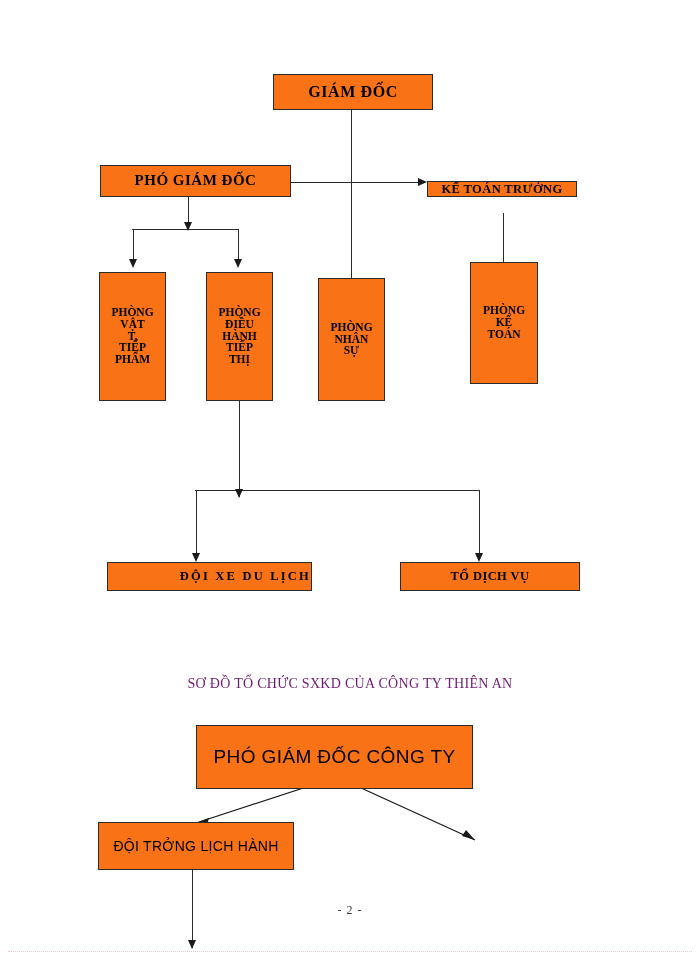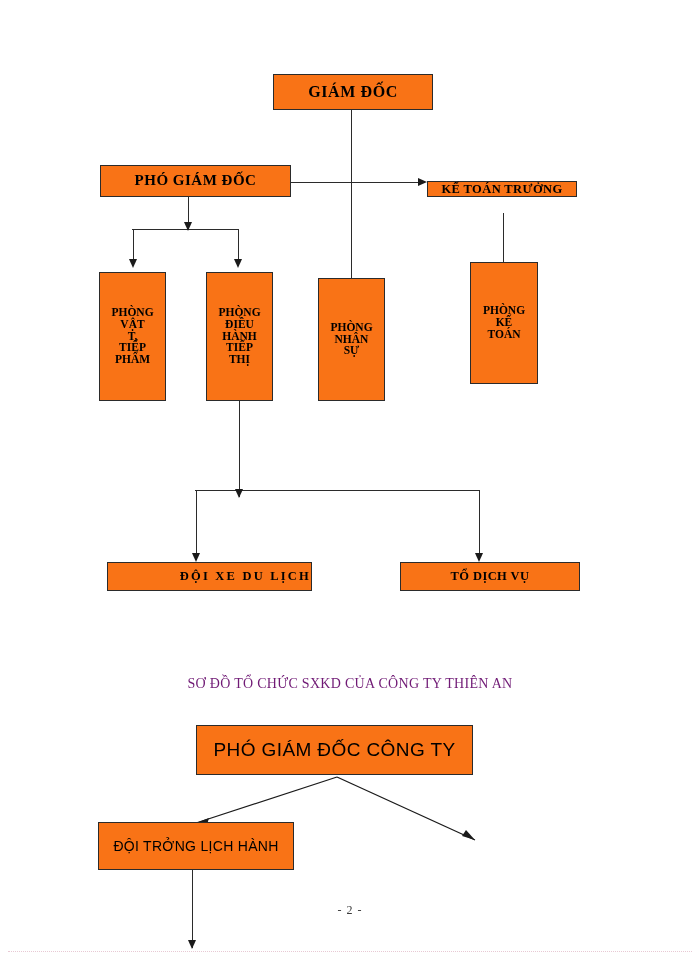--- a/index.html
+++ b/index.html
@@ -77,21 +77,21 @@
   }
   #box-doixe {
     left: 107px; top: 562px; width: 205px; height: 29px;
     font-size: 12.5px; letter-spacing: 2.2px; justify-content: flex-end;
   }
   #box-todichvu {
     left: 400px; top: 562px; width: 180px; height: 29px;
     font-size: 12.5px; letter-spacing: 0.4px;
   }
   #box-phogiamdoc-congty {
-    left: 196px; top: 725px; width: 277px; height: 50px;
+    left: 196px; top: 725px; width: 277px; height: 64px;
     font-size: 19px; letter-spacing: 0.4px;
   }
   #box-doitruong {
     left: 98px;  top: 822px; width: 196px; height: 48px;
     font-size: 14px; letter-spacing: 0.3px;
     justify-content: center;
   }
   #box-phutrach {
     left: 369px; top: 818px; width: 232px; height: 45px;
     font-size: 12.5px; letter-spacing: 0.2px;

